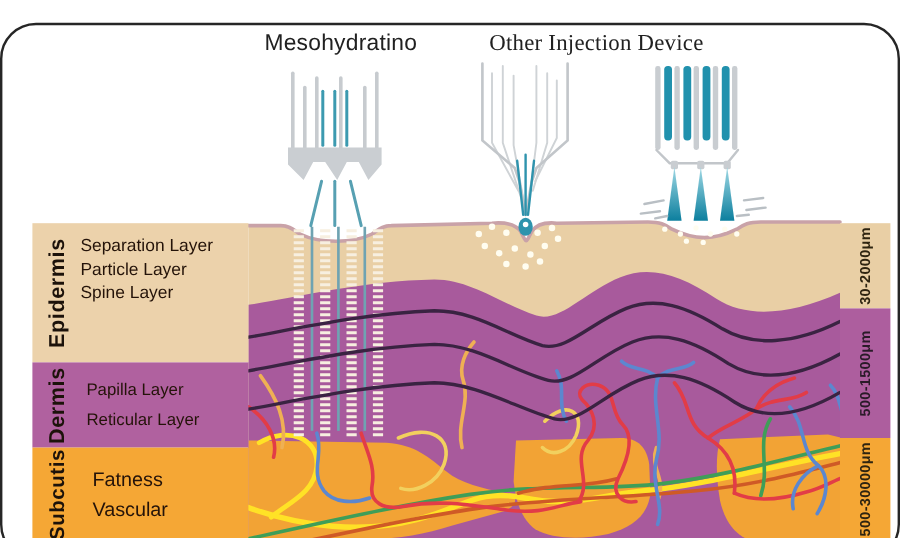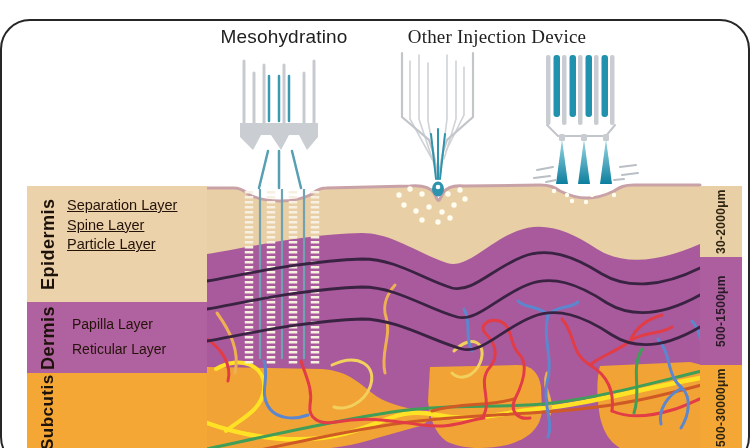--- a/index.html
+++ b/index.html
@@ -28,21 +28,21 @@
   .band-subcutis{top:352px;height:78px;background:#f5a735;}
   .vlabel{
     position:absolute;left:4px;top:0;bottom:0;width:34px;
     display:flex;align-items:center;justify-content:center;
     writing-mode:vertical-rl;transform:rotate(180deg);
     font-size:18px;font-weight:600;color:#1c120a;letter-spacing:.5px;
     overflow:visible;
   }
   .band-subcutis .vlabel{font-size:17px;}
   .sublist{position:absolute;color:#241309;}
-  .list-epidermis{left:40px;top:10px;font-size:14.5px;line-height:19.6px;text-decoration:underline;}
+  .list-epidermis{left:40px;top:10px;font-size:14.5px;line-height:19.6px;}
   .list-dermis{left:45px;top:10px;font-size:14px;line-height:25px;}
   .list-subcutis{left:50px;top:15px;font-size:16.5px;line-height:25px;}
   .tab{
     position:absolute;left:698px;width:42px;
     display:flex;align-items:center;justify-content:center;
     writing-mode:vertical-rl;transform:rotate(180deg);
     font-size:12px;font-weight:700;color:#2e2410;letter-spacing:.3px;
   }
   .tab-1{top:165px;height:71px;background:#e9cfa5;}
   .tab-2{top:236px;height:108px;background:#ad5e9e;color:#2a1a28;}
@@ -250,34 +250,38 @@
     </g>
   </svg>
 
   <div class="title t1">Mesohydratino</div>
   <div class="title t2">Other Injection Device</div>
 
   <div class="band band-epidermis">
     <div class="vlabel">Epidermis</div>
     <div class="sublist list-epidermis">
       <div>Separation Layer</div>
+      <div>Particle Layer</div>
       <div>Spine Layer</div>
-      <div>Particle Layer</div>
     </div>
   </div>
 
   <div class="band band-dermis">
     <div class="vlabel">Dermis</div>
     <div class="sublist list-dermis">
       <div>Papilla Layer</div>
       <div>Reticular Layer</div>
     </div>
   </div>
 
   <div class="band band-subcutis">
     <div class="vlabel">Subcutis</div>
+    <div class="sublist list-subcutis">
+      <div>Fatness</div>
+      <div>Vascular</div>
+    </div>
   </div>
 
   <div class="tab tab-1">30-2000μm</div>
   <div class="tab tab-2">500-1500μm</div>
   <div class="tab tab-3">500-30000μm</div>
 
 </div>
 
 </body></html>

